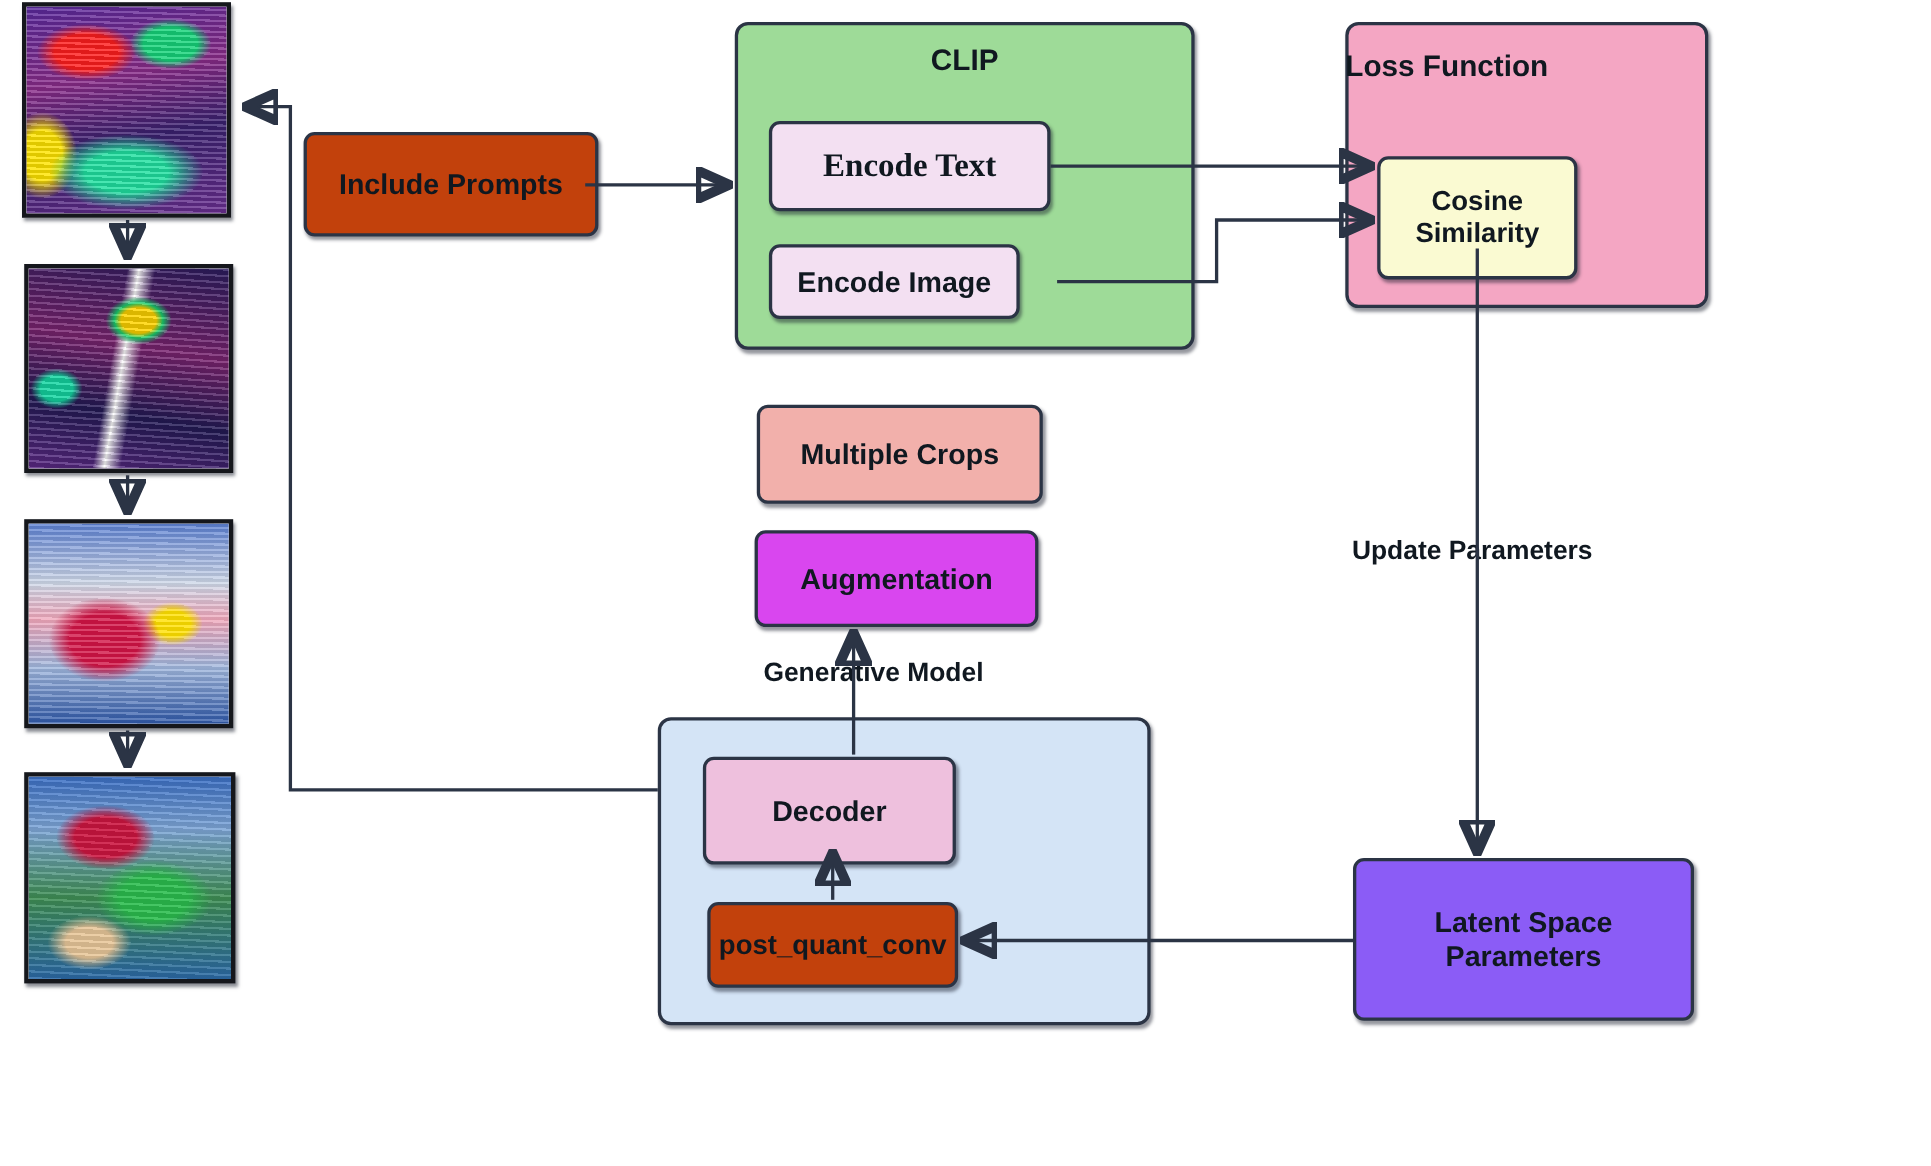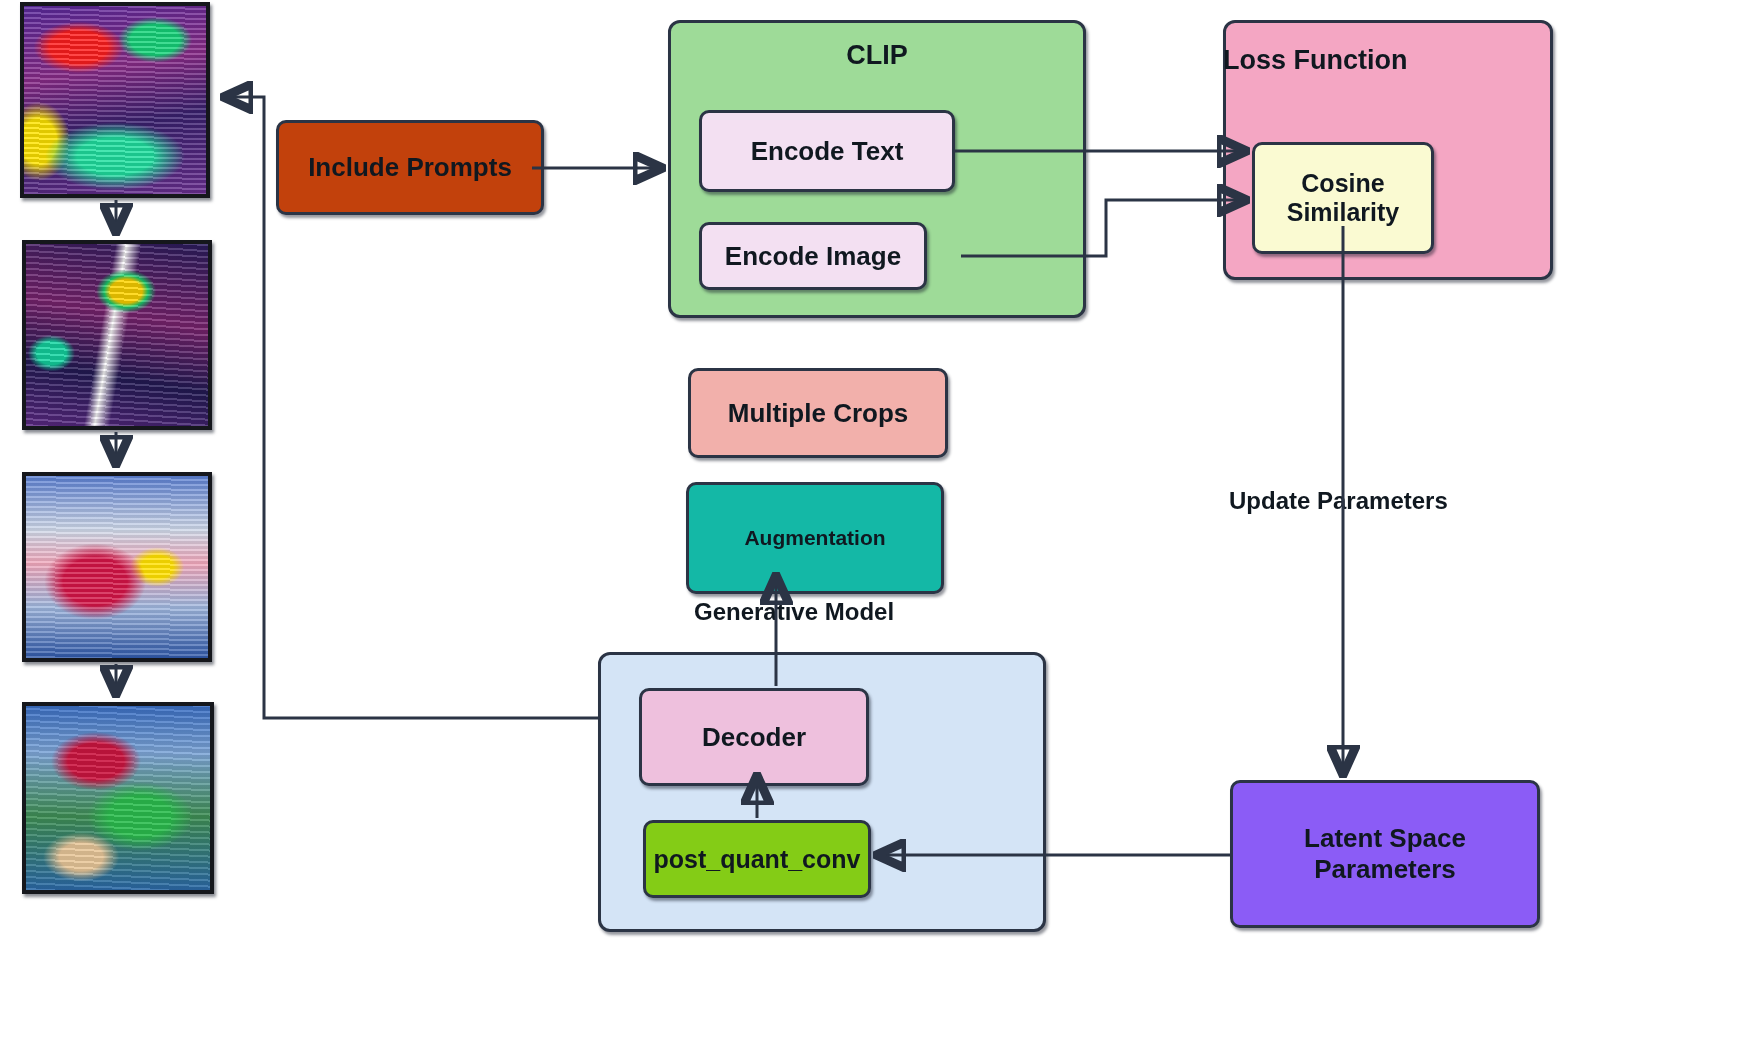--- a/index.html
+++ b/index.html
@@ -7,35 +7,35 @@
        font-family:"Liberation Sans","DejaVu Sans",sans-serif;}
   #stage{position:absolute;left:16px;top:0;width:1755px;height:1060px;}
 
   .node{position:absolute;box-sizing:border-box;border:3px solid #2b3445;
         border-radius:10px;display:flex;align-items:center;justify-content:center;
         text-align:center;font-weight:bold;color:#101820;
         box-shadow:2px 3px 3px rgba(20,25,40,.45);}
 
   .clip-box{left:652px;top:20px;width:418px;height:298px;background:#9edb98;border-radius:12px;}
   .clip-title{position:absolute;left:652px;top:40px;width:418px;font-size:27px;font-weight:bold;color:#101820;text-align:center;}
-  .enc-text{left:683px;top:110px;width:256px;height:82px;background:#f3e0f2;font-size:26px;}
+  .enc-text{left:683px;top:110px;width:256px;height:82px;background:#f3e0f2;font-size:30px;font-family:Liberation Serif, serif;}
   .enc-img{left:683px;top:222px;width:228px;height:68px;background:#f3e0f2;font-size:26px;}
 
   .loss-box{left:1207px;top:20px;width:330px;height:260px;background:#f4a6c3;border-radius:12px;}
   .loss-title{position:absolute;left:1207px;top:45px;width:330px;font-size:27px;font-weight:bold;color:#101820;text-align:left;}
   .cos-sim{left:1236px;top:114px;width:182px;height:112px;background:#fafad2;font-size:25px;line-height:1.15;margin-top:28px;}
 
   .prompts{left:260px;top:120px;width:268px;height:95px;background:#c2410c;font-size:26px;}
 
   .crops{left:672px;top:368px;width:260px;height:90px;background:#f2b0ab;font-size:26px;}
-  .augment{left:670px;top:482px;width:258px;height:112px;background:#14b8a6;font-size:21px;}
+  .augment{left:670px;top:482px;width:258px;height:88px;background:#d946ef;font-size:26px;}
 
   .gen-box{left:582px;top:652px;width:448px;height:280px;background:#d4e4f6;border-radius:12px;}
   .decoder{left:623px;top:688px;width:230px;height:98px;background:#eec0dd;font-size:26px;}
-  .pqc{left:627px;top:820px;width:228px;height:78px;background:#84cc16;font-size:25px;}
+  .pqc{left:627px;top:820px;width:228px;height:78px;background:#c2410c;font-size:25px;}
 
   .latent{left:1214px;top:780px;width:310px;height:148px;background:#8b5cf6;font-size:26px;line-height:1.2;}
 
   .lbl{position:absolute;font-size:24px;font-weight:bold;color:#101820;white-space:nowrap;}
   .lbl-gen{left:678px;top:598px;}
   .lbl-upd{left:1213px;top:487px;text-align:center;}
 
   .thumb{position:absolute;box-sizing:border-box;border:4px solid #15171c;
          box-shadow:2px 3px 3px rgba(20,25,40,.5);overflow:hidden;}
   .t1{left:4px;top:2px;width:190px;height:196px;}

